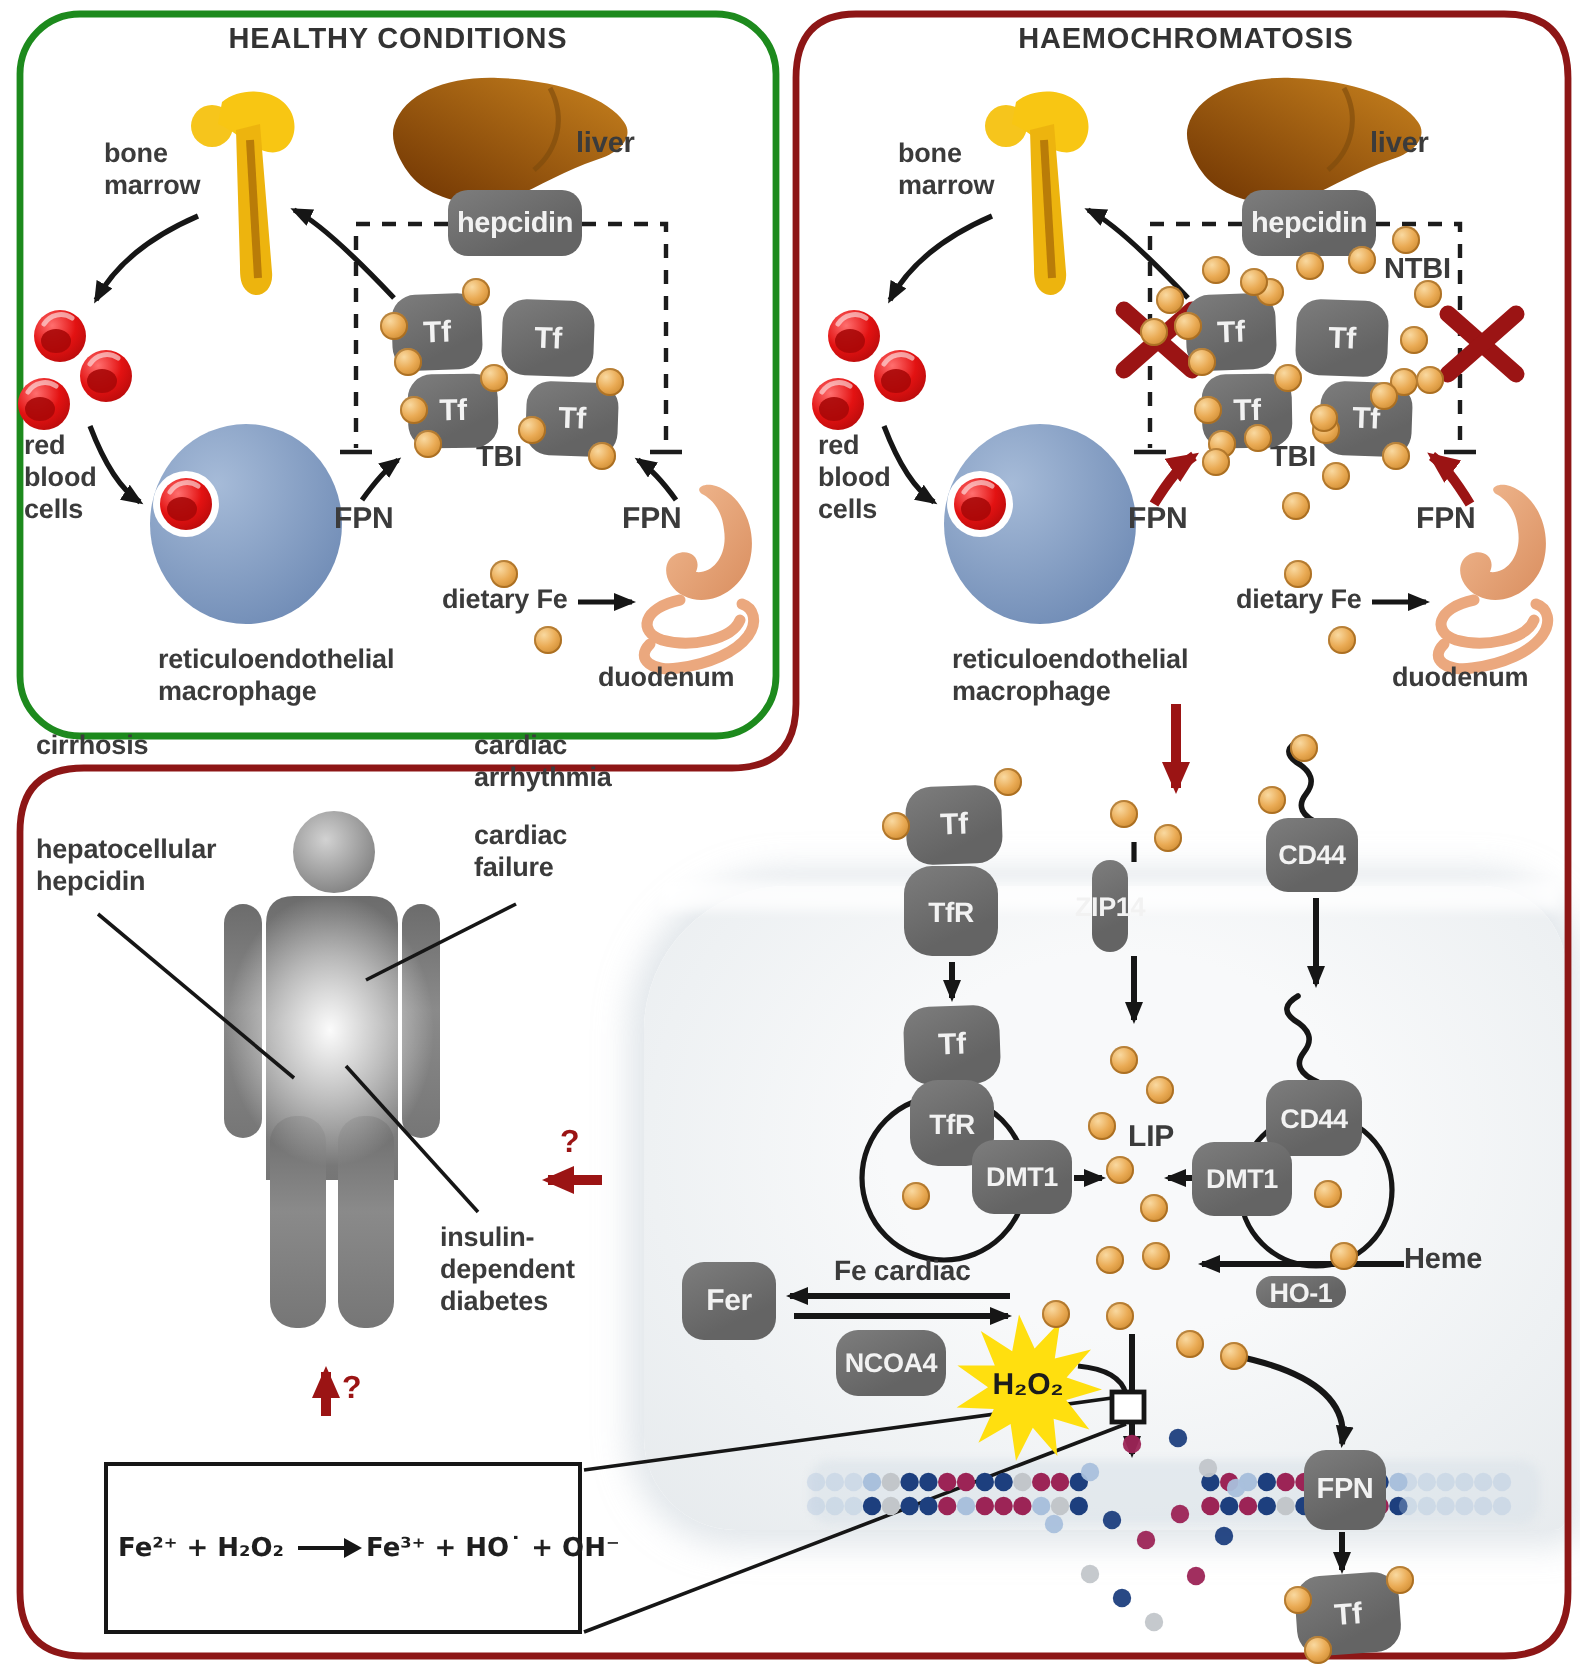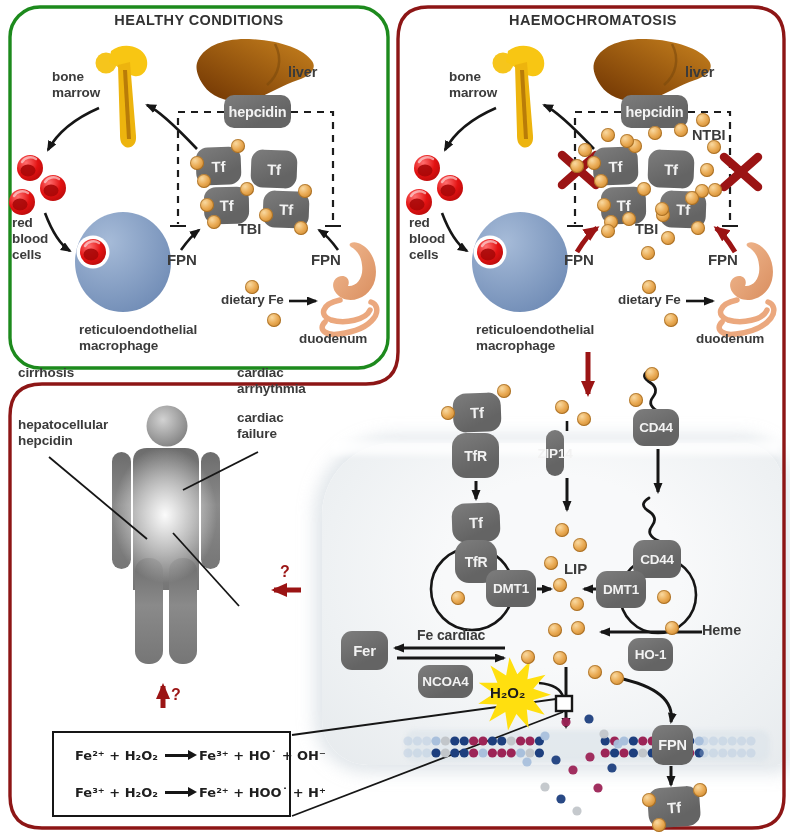--- a/index.html
+++ b/index.html
@@ -20,21 +20,21 @@
   .gbox{position:absolute;z-index:2;display:flex;align-items:center;justify-content:center;
         background:linear-gradient(155deg,#7d7d7d,#646464 70%);color:#f2f2f2;font-weight:bold;
         border-radius:11px;font-size:14px;letter-spacing:-0.2px}
   .q{position:absolute;z-index:2;color:#9b1414;font-weight:bold;font-size:16px}
   #irons{position:absolute;left:0;top:0;width:790px;height:835px;z-index:3;pointer-events:none}
   .iron{position:absolute;width:14px;height:14px;border-radius:50%;
         background:radial-gradient(circle at 36% 32%,#f9d9a0 0%,#eaab55 45%,#bf7a1e 100%);
         box-shadow:inset 0 0 0 1px rgba(130,75,10,.5)}
   #chem{position:absolute;left:52px;top:731px;width:239px;height:86px;z-index:4;background:#fff;
         border:2.2px solid #161616;display:flex;flex-direction:column;justify-content:space-around;
-        padding:4px 16px;box-sizing:border-box;font-family:"DejaVu Sans",sans-serif}
+        padding:4px 0;box-sizing:border-box;font-family:"DejaVu Sans",sans-serif}
   .rxrow{display:flex;align-items:center;font-size:13px;font-weight:bold;color:#1f1f1f;white-space:nowrap}
   .rxlhs{width:88px;text-align:right;flex:none}
   .rx{width:25px;height:2.2px;background:#161616;position:relative;margin:0 9px 0 7px;flex:none}
   .rx::after{content:"";position:absolute;right:-7px;top:-4.2px;border-left:9px solid #161616;
              border-top:5.3px solid transparent;border-bottom:5.3px solid transparent}
 </style>
 </head>
 <body>
 
 <div id="stage">
@@ -327,27 +327,30 @@
   <div class="lbl" style="left:299px;top:331px">duodenum</div>
   <div class="lbl" style="left:696px;top:331px">duodenum</div>
 
   <div class="lbl" style="left:18px;top:365px">cirrhosis</div>
   <div class="lbl" style="left:18px;top:417px">hepatocellular
 hepcidin</div>
   <div class="lbl" style="left:237px;top:365px">cardiac
 arrhythmia</div>
   <div class="lbl" style="left:237px;top:410px">cardiac
 failure</div>
+  <div class="lbl" style="left:220px;top:611px">insulin-
+dependent
+diabetes</div>
   <div class="q" style="left:280px;top:563px">?</div>
   <div class="q" style="left:171px;top:686px">?</div>
 
   <div class="lbl" style="left:564px;top:560px;font-size:15px">LIP</div>
   <div class="lbl" style="left:417px;top:627px;font-size:14px">Fe cardiac</div>
   <div class="lbl" style="left:702px;top:622px;font-size:14.5px">Heme</div>
-  <div class="lbl" style="left:490px;top:684px;width:48px;font-size:15px;color:#1c1c1c">H₂O₂</div>
+  <div class="lbl" style="left:490px;top:684px;width:48px;text-align:center;font-size:15px;color:#1c1c1c">H₂O₂</div>
 
   <div class="gbox" style="left:224px;top:95px;width:67px;height:33px;border-radius:10px;font-size:14.5px">hepcidin</div>
   <div class="gbox" style="left:196px;top:147px;width:45px;height:38px;border-radius:12px;font-size:15px;transform:rotate(-2deg)">Tf</div>
   <div class="gbox" style="left:251px;top:150px;width:46px;height:38px;border-radius:12px;font-size:15px;transform:rotate(2deg)">Tf</div>
   <div class="gbox" style="left:204px;top:187px;width:45px;height:37px;border-radius:12px;font-size:15px;transform:rotate(-1deg)">Tf</div>
   <div class="gbox" style="left:263px;top:191px;width:46px;height:37px;border-radius:12px;font-size:15px;transform:rotate(2deg)">Tf</div>
 
   <div class="gbox" style="left:621px;top:95px;width:67px;height:33px;border-radius:10px;font-size:14.5px">hepcidin</div>
   <div class="gbox" style="left:593px;top:147px;width:45px;height:38px;border-radius:12px;font-size:15px;transform:rotate(-2deg)">Tf</div>
   <div class="gbox" style="left:648px;top:150px;width:46px;height:38px;border-radius:12px;font-size:15px;transform:rotate(2deg)">Tf</div>
@@ -358,21 +361,21 @@
   <div class="gbox" style="left:452px;top:433px;width:47px;height:45px;border-radius:14px">TfR</div>
   <div class="gbox" style="left:452px;top:503px;width:48px;height:39px;border-radius:13px;font-size:15px;transform:rotate(-2deg)">Tf</div>
   <div class="gbox" style="left:455px;top:540px;width:42px;height:43px;border-radius:14px">TfR</div>
   <div class="gbox" style="left:546px;top:430px;width:18px;height:46px;border-radius:13px;font-size:13.5px">ZIP14</div>
   <div class="gbox" style="left:633px;top:409px;width:46px;height:37px;font-size:13.5px">CD44</div>
   <div class="gbox" style="left:633px;top:540px;width:48px;height:38px;font-size:13.5px">CD44</div>
   <div class="gbox" style="left:486px;top:570px;width:50px;height:37px;font-size:13.5px">DMT1</div>
   <div class="gbox" style="left:596px;top:571px;width:50px;height:37px;font-size:13.5px">DMT1</div>
   <div class="gbox" style="left:341px;top:631px;width:47px;height:39px;font-size:15px">Fer</div>
   <div class="gbox" style="left:418px;top:665px;width:55px;height:33px;font-size:13.5px">NCOA4</div>
-  <div class="gbox" style="left:628px;top:638px;width:45px;height:33px;font-size:13.5px">HO-1</div>
+  <div class="gbox" style="left:628px;top:638px;width:45px;height:16px;font-size:13.5px">HO-1</div>
   <div class="gbox" style="left:652px;top:725px;width:41px;height:40px;font-size:14.5px">FPN</div>
   <div class="gbox" style="left:648px;top:787px;width:52px;height:40px;border-radius:13px;font-size:15px;transform:rotate(-4deg)">Tf</div>
 
   <div id="irons">
       <div class="iron" style="left: 231px; top: 139px;"></div>
       <div class="iron" style="left: 190px; top: 156px;"></div>
       <div class="iron" style="left: 197px; top: 174px;"></div>
       <div class="iron" style="left: 240px; top: 182px;"></div>
       <div class="iron" style="left: 200px; top: 198px;"></div>
       <div class="iron" style="left: 207px; top: 215px;"></div>
@@ -432,20 +435,15 @@
       <div class="iron" style="left: 642px; top: 793px;"></div>
       <div class="iron" style="left: 652px; top: 818px;"></div>
     </div>
 
   <div id="chem">
     <div class="rxrow">
       <span class="rxlhs">Fe²⁺ + H₂O₂</span>
       <span class="rx"></span>
       <span>Fe³⁺ + HO˙ + OH⁻</span>
     </div>
-    <div class="rxrow">
-      <span class="rxlhs">Fe³⁺ + H₂O₂</span>
-      <span class="rx"></span>
-      <span>Fe²⁺ + HOO˙ + H⁺</span>
-    </div>
   </div>
 
 </div>
 
 </body></html>

